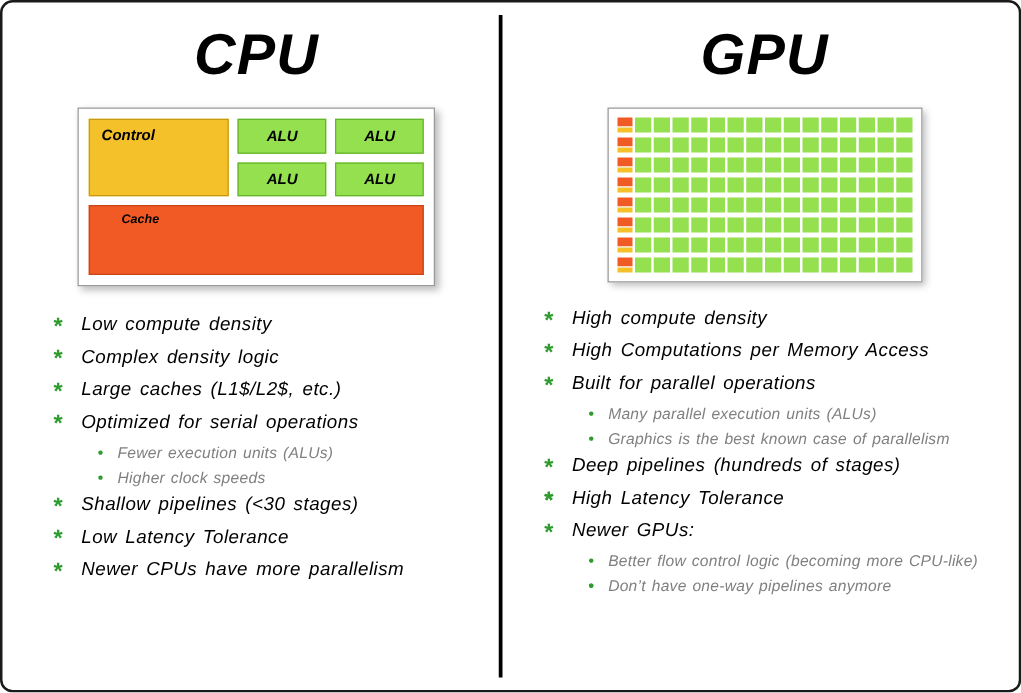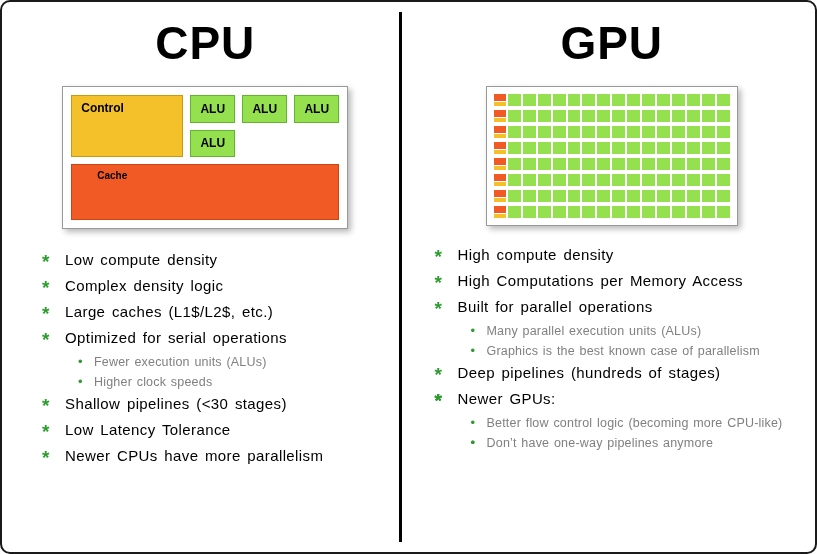--- a/index.html
+++ b/index.html
@@ -8,20 +8,21 @@
 
   .slide {
     position: relative;
     width: 817px;
     height: 554px;
     background: #fff;
     border: 2px solid #1a1a1a;
     border-radius: 10px;
     overflow: hidden;
     display: flex;
+    font-style: italic;
   }
 
   .half { width: 50%; padding-top: 12px; }
 
   .divider {
     position: absolute;
     left: 397px;
     top: 10px;
     bottom: 10px;
     width: 3px;
@@ -50,21 +51,21 @@
   .control-block {
     width: 112px;
     background: var(--control-yellow);
     border: 1px solid #c79a14;
     font-size: 12px; font-weight: bold; color: #000;
     padding: 5px 0 0 9px;
   }
   .alu-grid {
     flex: 1;
     display: grid;
-    grid-template-columns: 1fr 1fr 1fr;
+    grid-template-columns: 1fr 1fr;
     grid-template-rows: 1fr 1fr;
     gap: 7px;
   }
   .alu-block {
     background: var(--alu-green);
     border: 1px solid #63b52d;
     display: flex; align-items: center; justify-content: center;
     font-size: 12px; font-weight: bold; color: #000;
   }
   .cache-block {
@@ -342,21 +343,21 @@
       </div>
 
     <ul class="bullets">
         <li class="l1"><span class="marker">*</span><span>High compute density</span></li>
         <li class="l1"><span class="marker">*</span><span>High Computations per Memory Access</span></li>
         <li class="l1"><span class="marker">*</span><span>Built for parallel operations</span></li>
         <li class="l2"><span class="marker">•</span><span>Many parallel execution units (ALUs)</span></li>
         <li class="l2"><span class="marker">•</span><span>Graphics is the best known case of parallelism</span></li>
         <li class="l1"><span class="marker">*</span><span>Deep pipelines (hundreds of stages)</span></li>
         <li class="l1"><span class="marker">*</span></li>
-        <li class="l1"><span class="marker">*</span></li>
+        <li class="l1"><span class="marker">*</span><span>High Latency Tolerance</span></li>
         <li class="l1"><span class="marker">*</span><span>Newer GPUs:</span></li>
         <li class="l2"><span class="marker">•</span><span>Better flow control logic (becoming more CPU-like)</span></li>
         <li class="l2"><span class="marker">•</span></li>
         <li class="l2"><span class="marker">•</span><span>Don’t have one-way pipelines anymore</span></li>
       </ul>
   </div>
 
 </div>
 
 </body></html>

